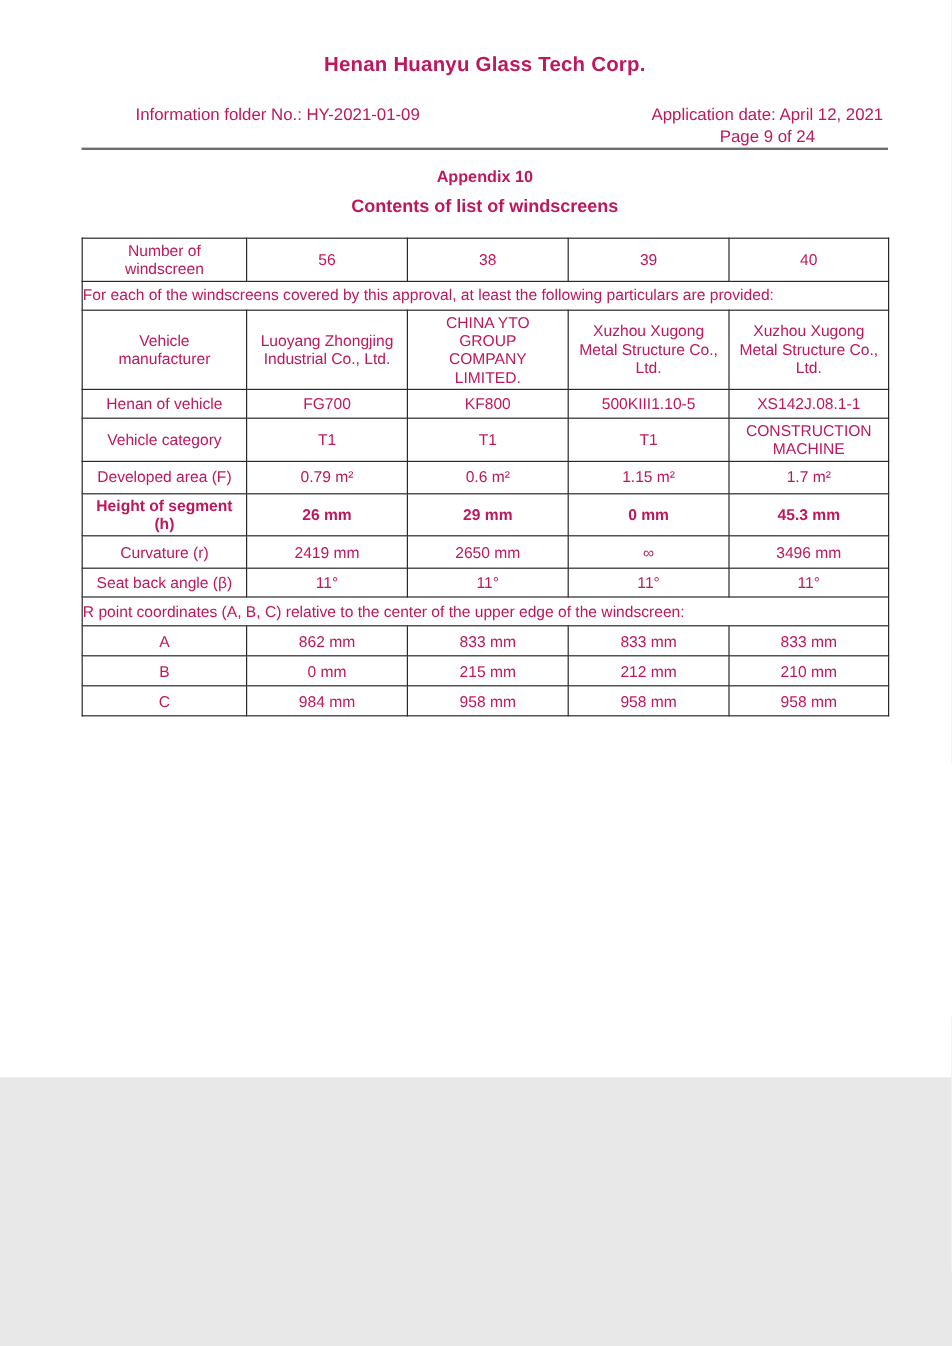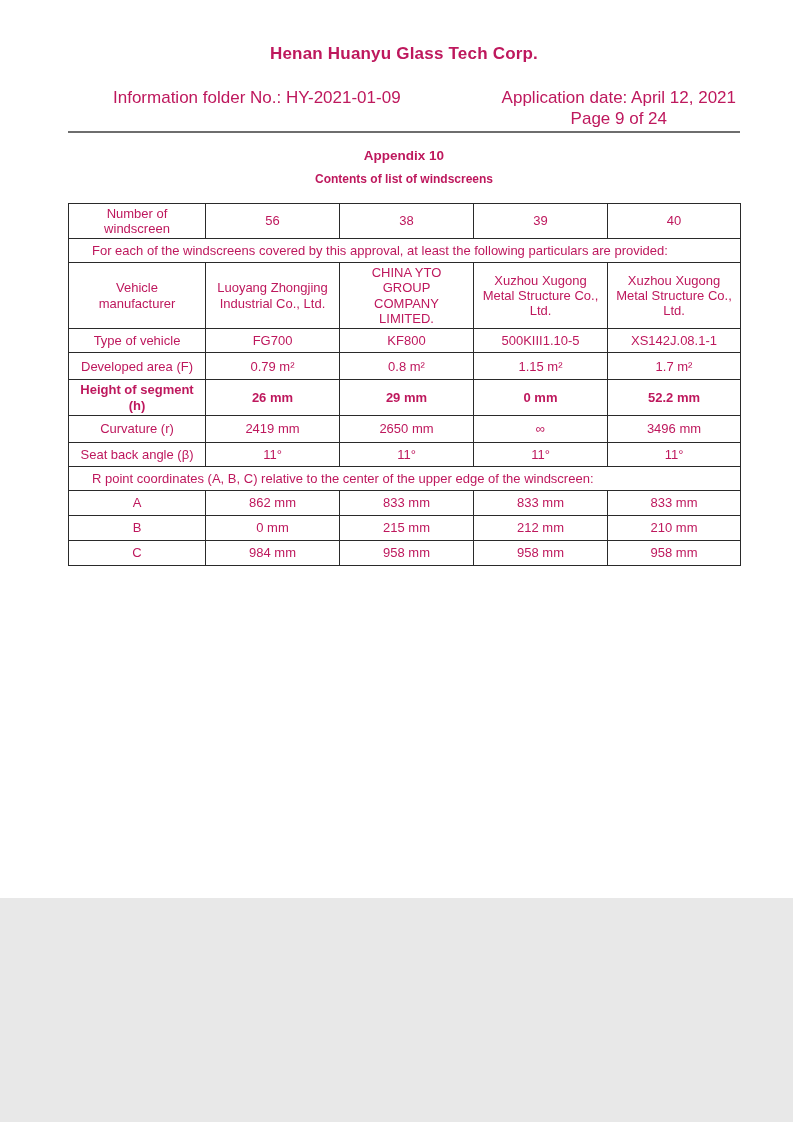--- a/index.html
+++ b/index.html
@@ -25,63 +25,63 @@
     text-align: center;
     font-size: 17px;
     font-weight: bold;
     letter-spacing: 0.2px;
   }
   .header-info {
     margin-top: 23px;
     display: flex;
     justify-content: space-between;
     align-items: flex-start;
-    font-size: 17px;
+    font-size: 14px;
     line-height: 1.25;
   }
   .header-info .left { padding-left: 45px; }
   .header-info .right { text-align: center; padding-right: 4px; }
   .header-rule {
     margin-top: 1px;
     border: none;
     border-top: 2px solid #6e6e6e;
     height: 0;
     width: 100%;
   }
   .appendix-title {
     margin-top: 15px;
     text-align: center;
     font-size: 13.5px;
     font-weight: bold;
   }
   .appendix-subtitle {
     margin-top: 9px;
     text-align: center;
-    font-size: 12px;
+    font-size: 15px;
     font-weight: bold;
   }
   table.spec {
     margin-top: 17px;
     width: 672px;
     border-collapse: collapse;
     table-layout: fixed;
     font-size: 13px;
     line-height: 1.18;
   }
   table.spec td {
     border: 1px solid #2a2a2a;
     text-align: center;
     vertical-align: middle;
     padding: 2px 4px;
     white-space: pre-line;
     overflow: hidden;
   }
   table.spec td.note {
     text-align: left;
-    padding-left: 23px;
+    padding-left: 0;
     white-space: normal;
   }
   
   tr.r-number   { height: 33px; padding-left: 24px; }
   tr.r-note     { height: 24px; }
   tr.r-manu     { height: 63px; }
   tr.r-type     { height: 24px; }
   tr.r-cat      { height: 28px; }
   tr.r-area     { height: 27px; }
   tr.r-hseg     { height: 28px; font-weight: bold; }
@@ -138,40 +138,47 @@
 manufacturer</td>
           <td>Luoyang Zhongjing Industrial Co., Ltd.</td>
           <td>CHINA YTO
 GROUP
 COMPANY
 LIMITED.</td>
           <td>Xuzhou Xugong Metal Structure Co., Ltd.</td>
           <td>Xuzhou Xugong Metal Structure Co., Ltd.</td>
         </tr>
         <tr class="r-type">
-          <td>Type of vehicle</td>
+          <td>Henan of vehicle</td>
           <td>FG700</td>
           <td>KF800</td>
           <td>500KIII1.10-5</td>
           <td>XS142J.08.1-1</td>
         </tr>
+        <tr class="r-cat">
+          <td>Vehicle category</td>
+          <td>T1</td>
+          <td>T1</td>
+          <td>T1</td>
+          <td>CONSTRUCTION MACHINE</td>
+        </tr>
         <tr class="r-area">
           <td>Developed area (F)</td>
           <td>0.79 m²</td>
-          <td>0.8 m²</td>
+          <td>0.6 m²</td>
           <td>1.15 m²</td>
           <td>1.7 m²</td>
         </tr>
         <tr class="r-hseg">
           <td>Height of segment
 (h)</td>
           <td>26 mm</td>
           <td>29 mm</td>
           <td>0 mm</td>
-          <td>52.2 mm</td>
+          <td>45.3 mm</td>
         </tr>
         <tr class="r-curv">
           <td>Curvature (r)</td>
           <td>2419 mm</td>
           <td>2650 mm</td>
           <td>∞</td>
           <td>3496 mm</td>
         </tr>
         <tr class="r-seat">
           <td>Seat back angle (β)</td>

